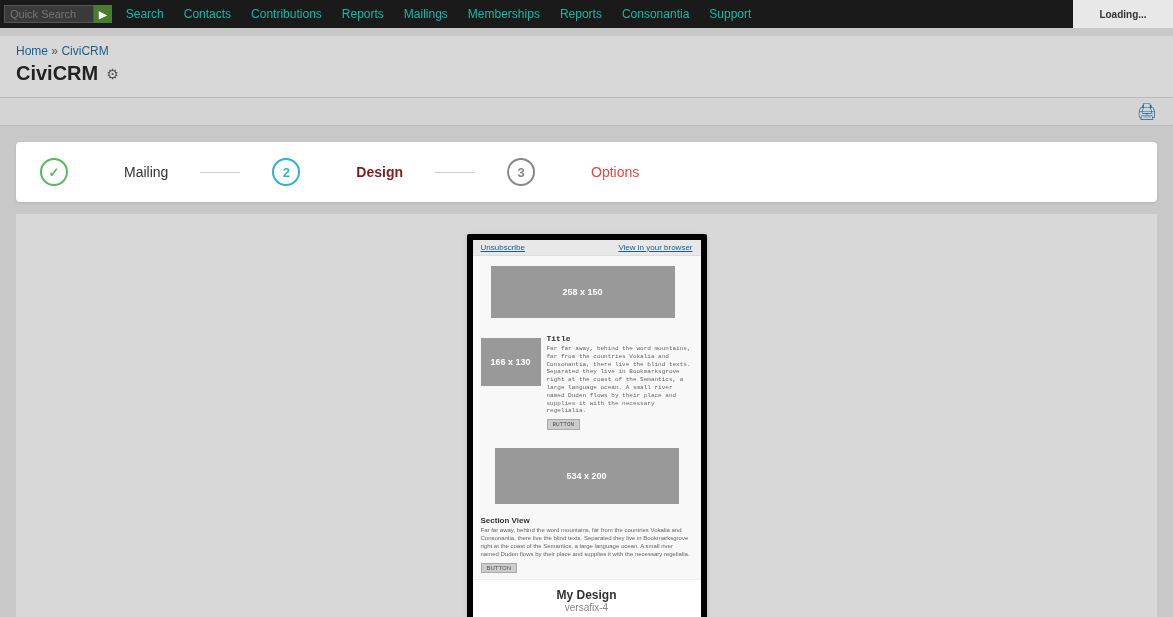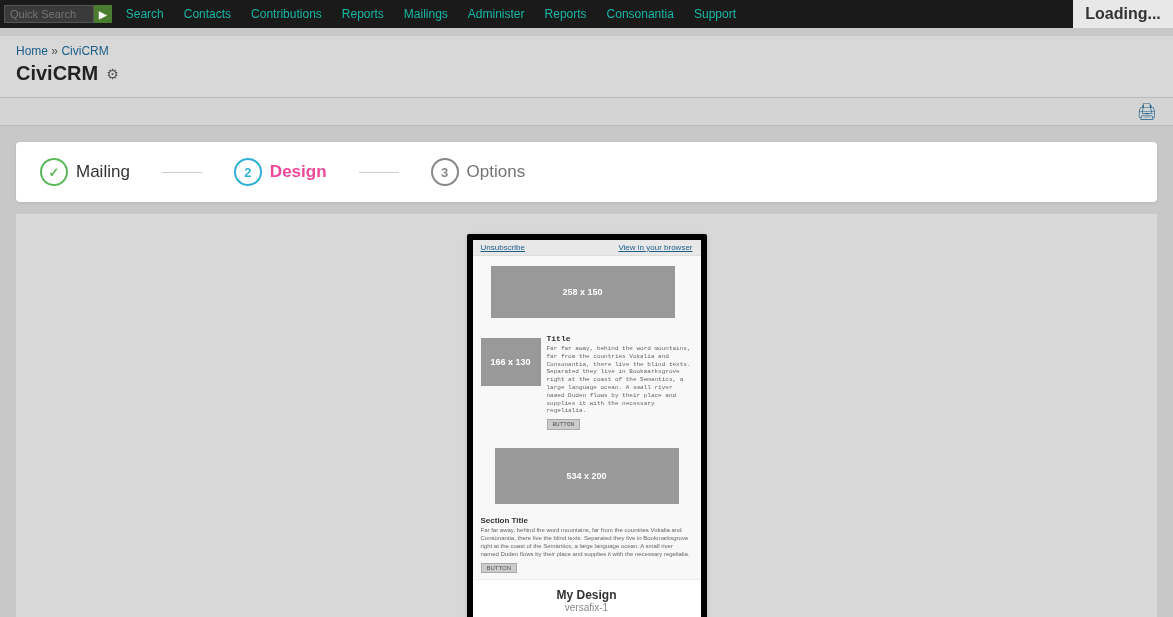--- a/index.html
+++ b/index.html
@@ -44,21 +44,21 @@
       display: flex;
       align-items: center;
       cursor: pointer;
       text-decoration: none;
       white-space: nowrap;
     }
     .nav-loading {
       margin-left: auto;
       background: #e8e8e8;
       color: #333;
-      font-size: 16px;
+      font-size: 10px;
       padding: 0 6px;
       display: flex;
       align-items: center;
       font-weight: bold;
       min-width: 100px;
       justify-content: center;
     }
 
     
     .page-header {
@@ -145,25 +145,26 @@
     .step-circle.active {
       border: 2px solid #31b0d5;
       color: #31b0d5;
       background: white;
     }
     .step-circle.inactive {
       border: 2px solid #888;
       color: #888;
     }
     .step-label {
-      font-size: 17px;
+      font-size: 14px;
       color: #333;
-    }
-    .step-label.active { color: #ec4899; font-weight: bold; }
-    .step-label.inactive { color: #737373; }
+      margin-left: 48px;
+    }
+    .step-label.active { color: #7f1d1d; font-weight: bold; }
+    .step-label.inactive { color: #ef4444; }
     .step-separator {
       width: 40px;
       height: 1px;
       background: #ccc;
     }
 
     
     .design-area {
       background: #d8d8d8;
       padding: 20px;
@@ -248,21 +249,21 @@
 <nav class="topnav">
   <div class="quick-search">
     <input type="text" placeholder="Quick Search" style="">
     <button>▶</button>
   </div>
   <a class="nav-item">Search</a>
   <a class="nav-item">Contacts</a>
   <a class="nav-item">Contributions</a>
   <a class="nav-item">Reports</a>
   <a class="nav-item">Mailings</a>
-  <a class="nav-item">Administer</a>
+  <a class="nav-item">Memberships</a>
   <a class="nav-item">Reports</a>
   <a class="nav-item">Consonantia</a>
   <a class="nav-item">Support</a>
   <div class="nav-loading">Loading...</div>
 </nav>
 
 <div class="page-header">
   <div class="breadcrumb">
     <a>Home</a>
     <span>»</span>
@@ -323,27 +324,27 @@
               <div class="btn-small">BUTTON</div>
             </div>
           </div>
         </div>
 
         <div style="background:#f8f8f8; padding:4px 8px 2px 8px;">
           <div class="img-placeholder wide">534 x 200</div>
         </div>
 
         <div class="tmpl-section">
-          <div class="tmpl-section-title">Section Title</div>
+          <div class="tmpl-section-title">Section View</div>
           <div class="tmpl-section-body">Far far away, behind the word mountains, far from the countries Vokalia and Consonantia, there live the blind texts. Separated they live in Bookmarksgrove right at the coast of the Semantics, a large language ocean. A small river named Duden flows by their place and supplies it with the necessary regelialia.</div>
           <div class="btn-small">BUTTON</div>
         </div>
 
       </div>
 
       <div class="template-footer">
         <div class="template-name">My Design</div>
-        <div class="template-sub">versafix-1</div>
+        <div class="template-sub">versafix-4</div>
       </div>
     </div>
   </div>
 
 </div>
 
 </body></html>

